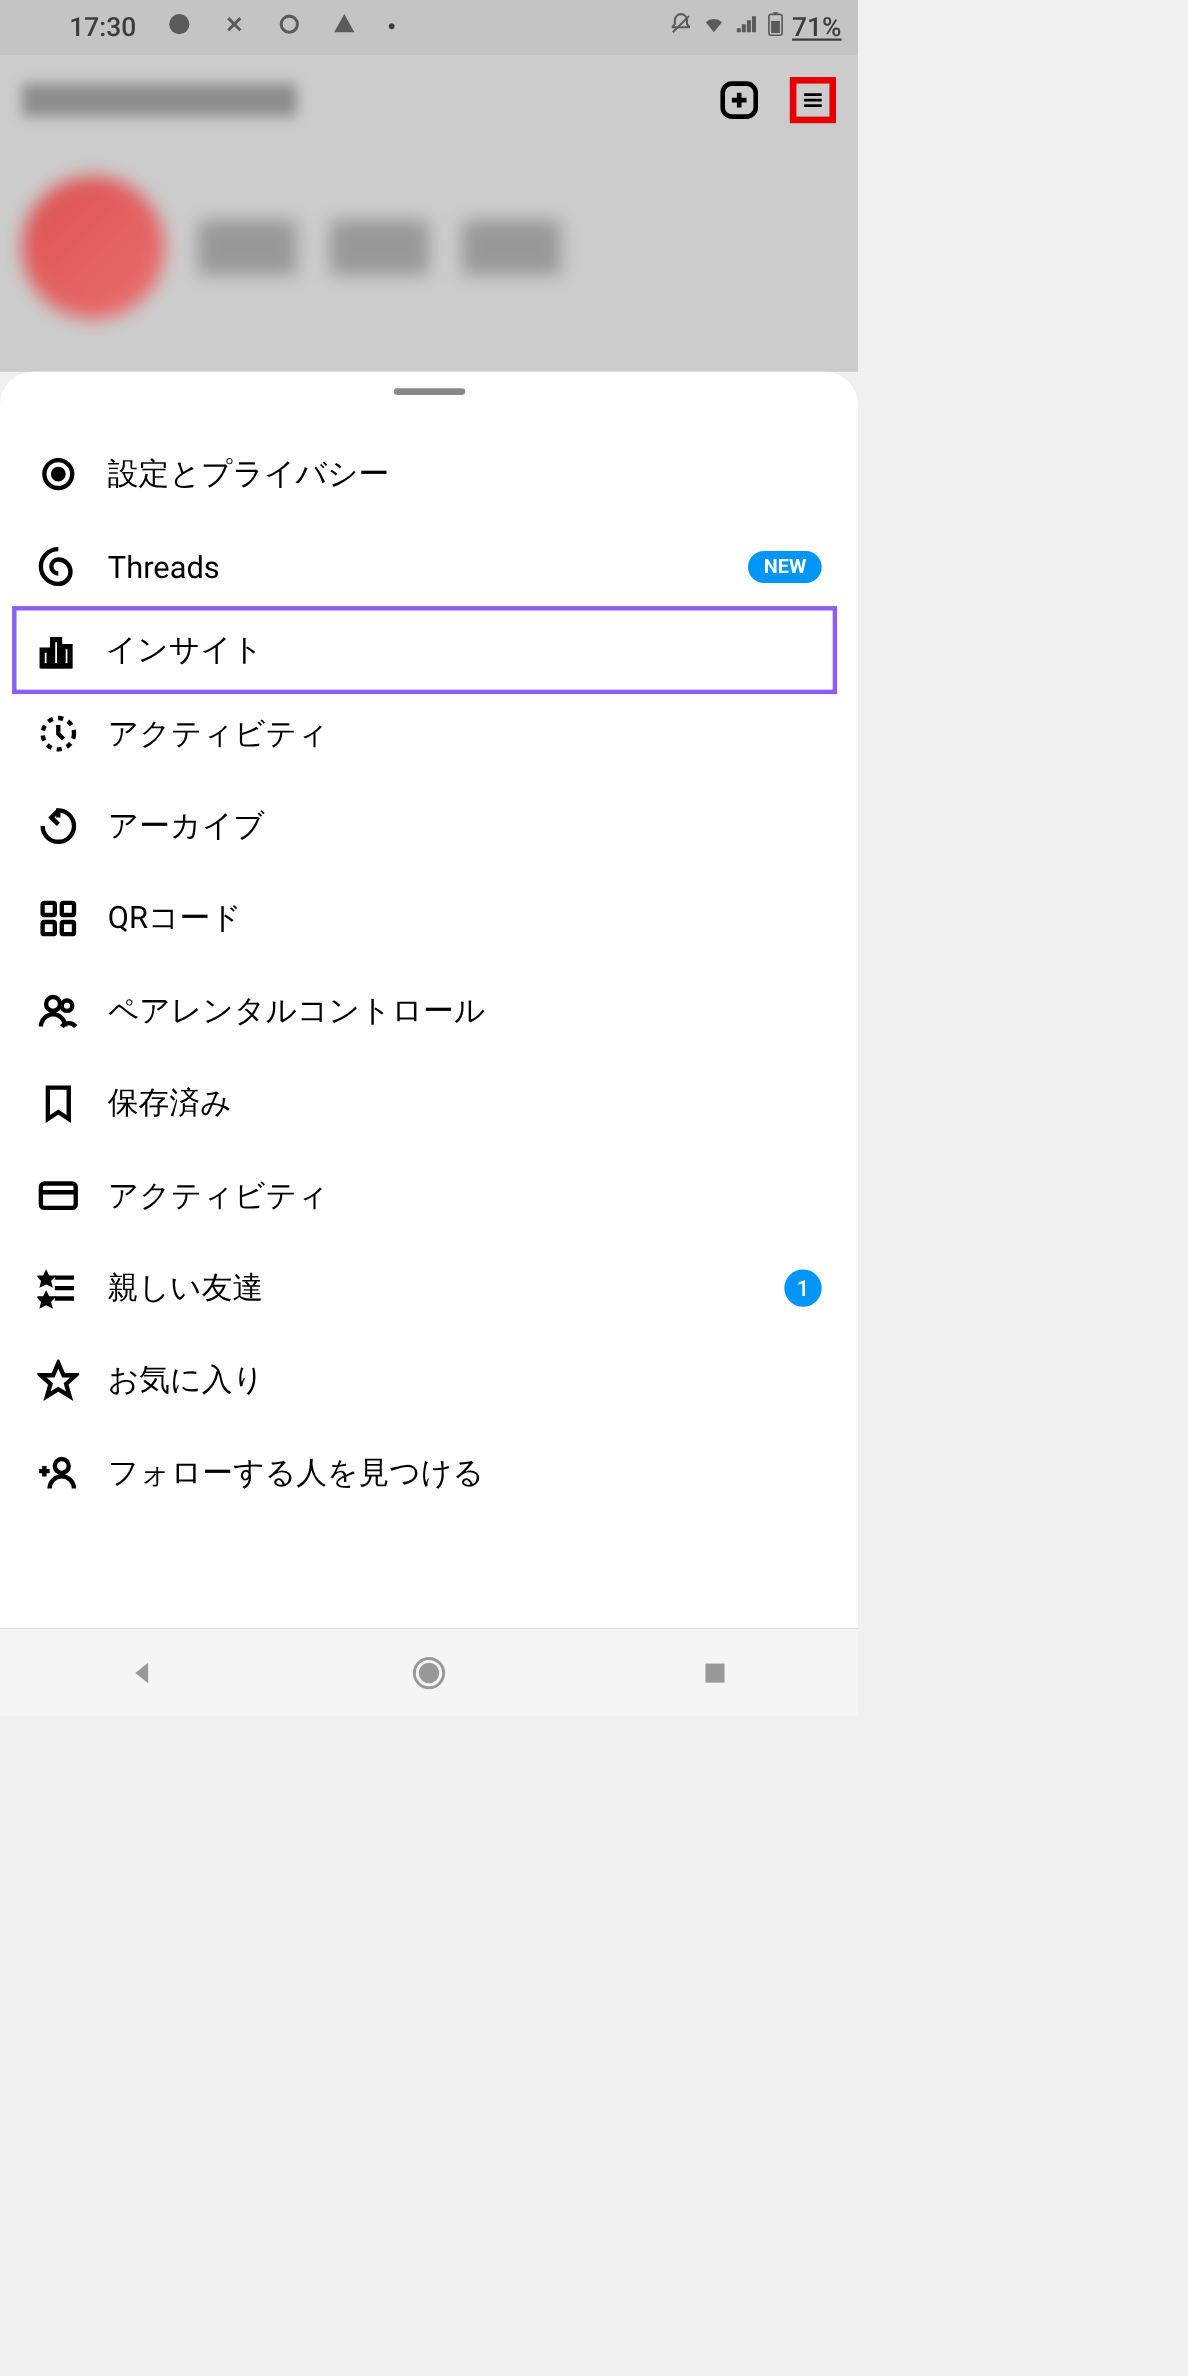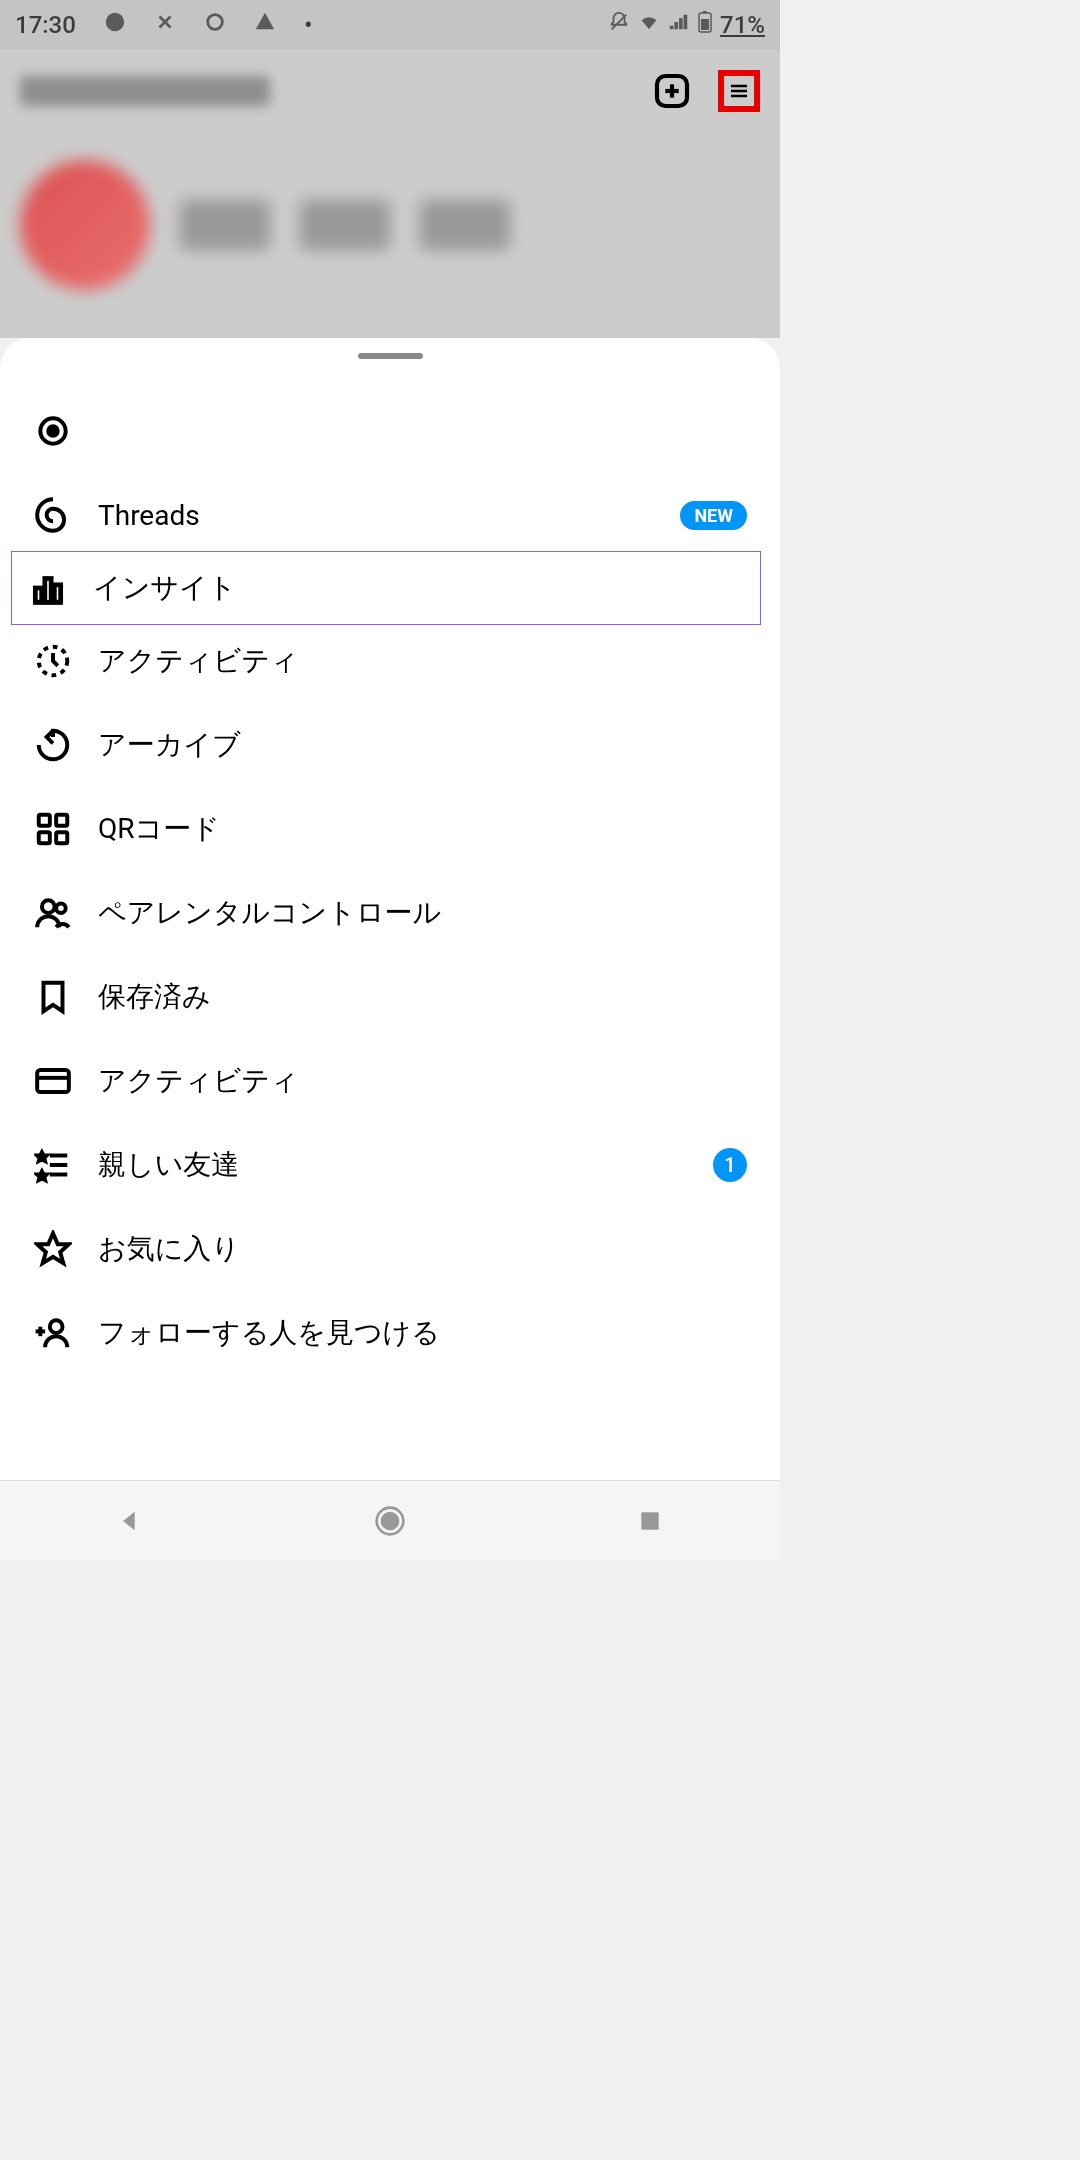--- a/index.html
+++ b/index.html
@@ -22,20 +22,21 @@
       justify-content: space-between;
       padding: 0 15px;
       background: rgba(200,200,200,0.3);
       font-size: 24px;
       font-weight: 500;
     }
     .status-left {
       display: flex;
       align-items: center;
       gap: 28px;
+      margin-left: 48px;
     }
     .status-right {
       display: flex;
       align-items: center;
       gap: 8px;
       text-decoration: underline;
     }
     .dimmed-bg {
       position: absolute;
       top: 0;
@@ -133,21 +134,21 @@
     .menu-item {
       display: flex;
       align-items: center;
       padding: 22px 8px;
       gap: 25px;
       font-size: 28px;
       color: #000;
       position: relative;
     }
     .menu-item.highlighted {
-      border: 1px solid #8b5cf6;
+      border: 4px solid #8b5cf6;
       margin: -6px -6px -6px -14px;
       padding: 16px 8px 16px 16px;
     }
     .menu-icon {
       width: 40px;
       height: 40px;
       display: flex;
       align-items: center;
       justify-content: center;
       flex-shrink: 0;
@@ -291,20 +292,21 @@
   <div class="drag-handle"></div>
   <div class="menu-list">
 
     <div class="menu-item">
       <div class="menu-icon">
         <svg width="38" height="38" viewBox="0 0 24 24" fill="none" stroke="#000" stroke-width="2.5">
             <circle cx="12" cy="12" r="8"></circle>
             <circle cx="12" cy="12" r="3" fill="#000"></circle>
           </svg>
       </div>
+      <span class="menu-label">設定とプライバシー</span>
     </div>
 
     <div class="menu-item">
       <div class="menu-icon">
         <svg width="38" height="38" viewBox="0 0 24 24" fill="none" stroke="#000" stroke-width="2.5">
             <path d="M12 2a10 10 0 100 20 7 7 0 000-14 4 4 0 100 8"></path>
           </svg>
       </div>
       <span class="menu-label">Threads</span>
       <span class="badge-new">NEW</span>

